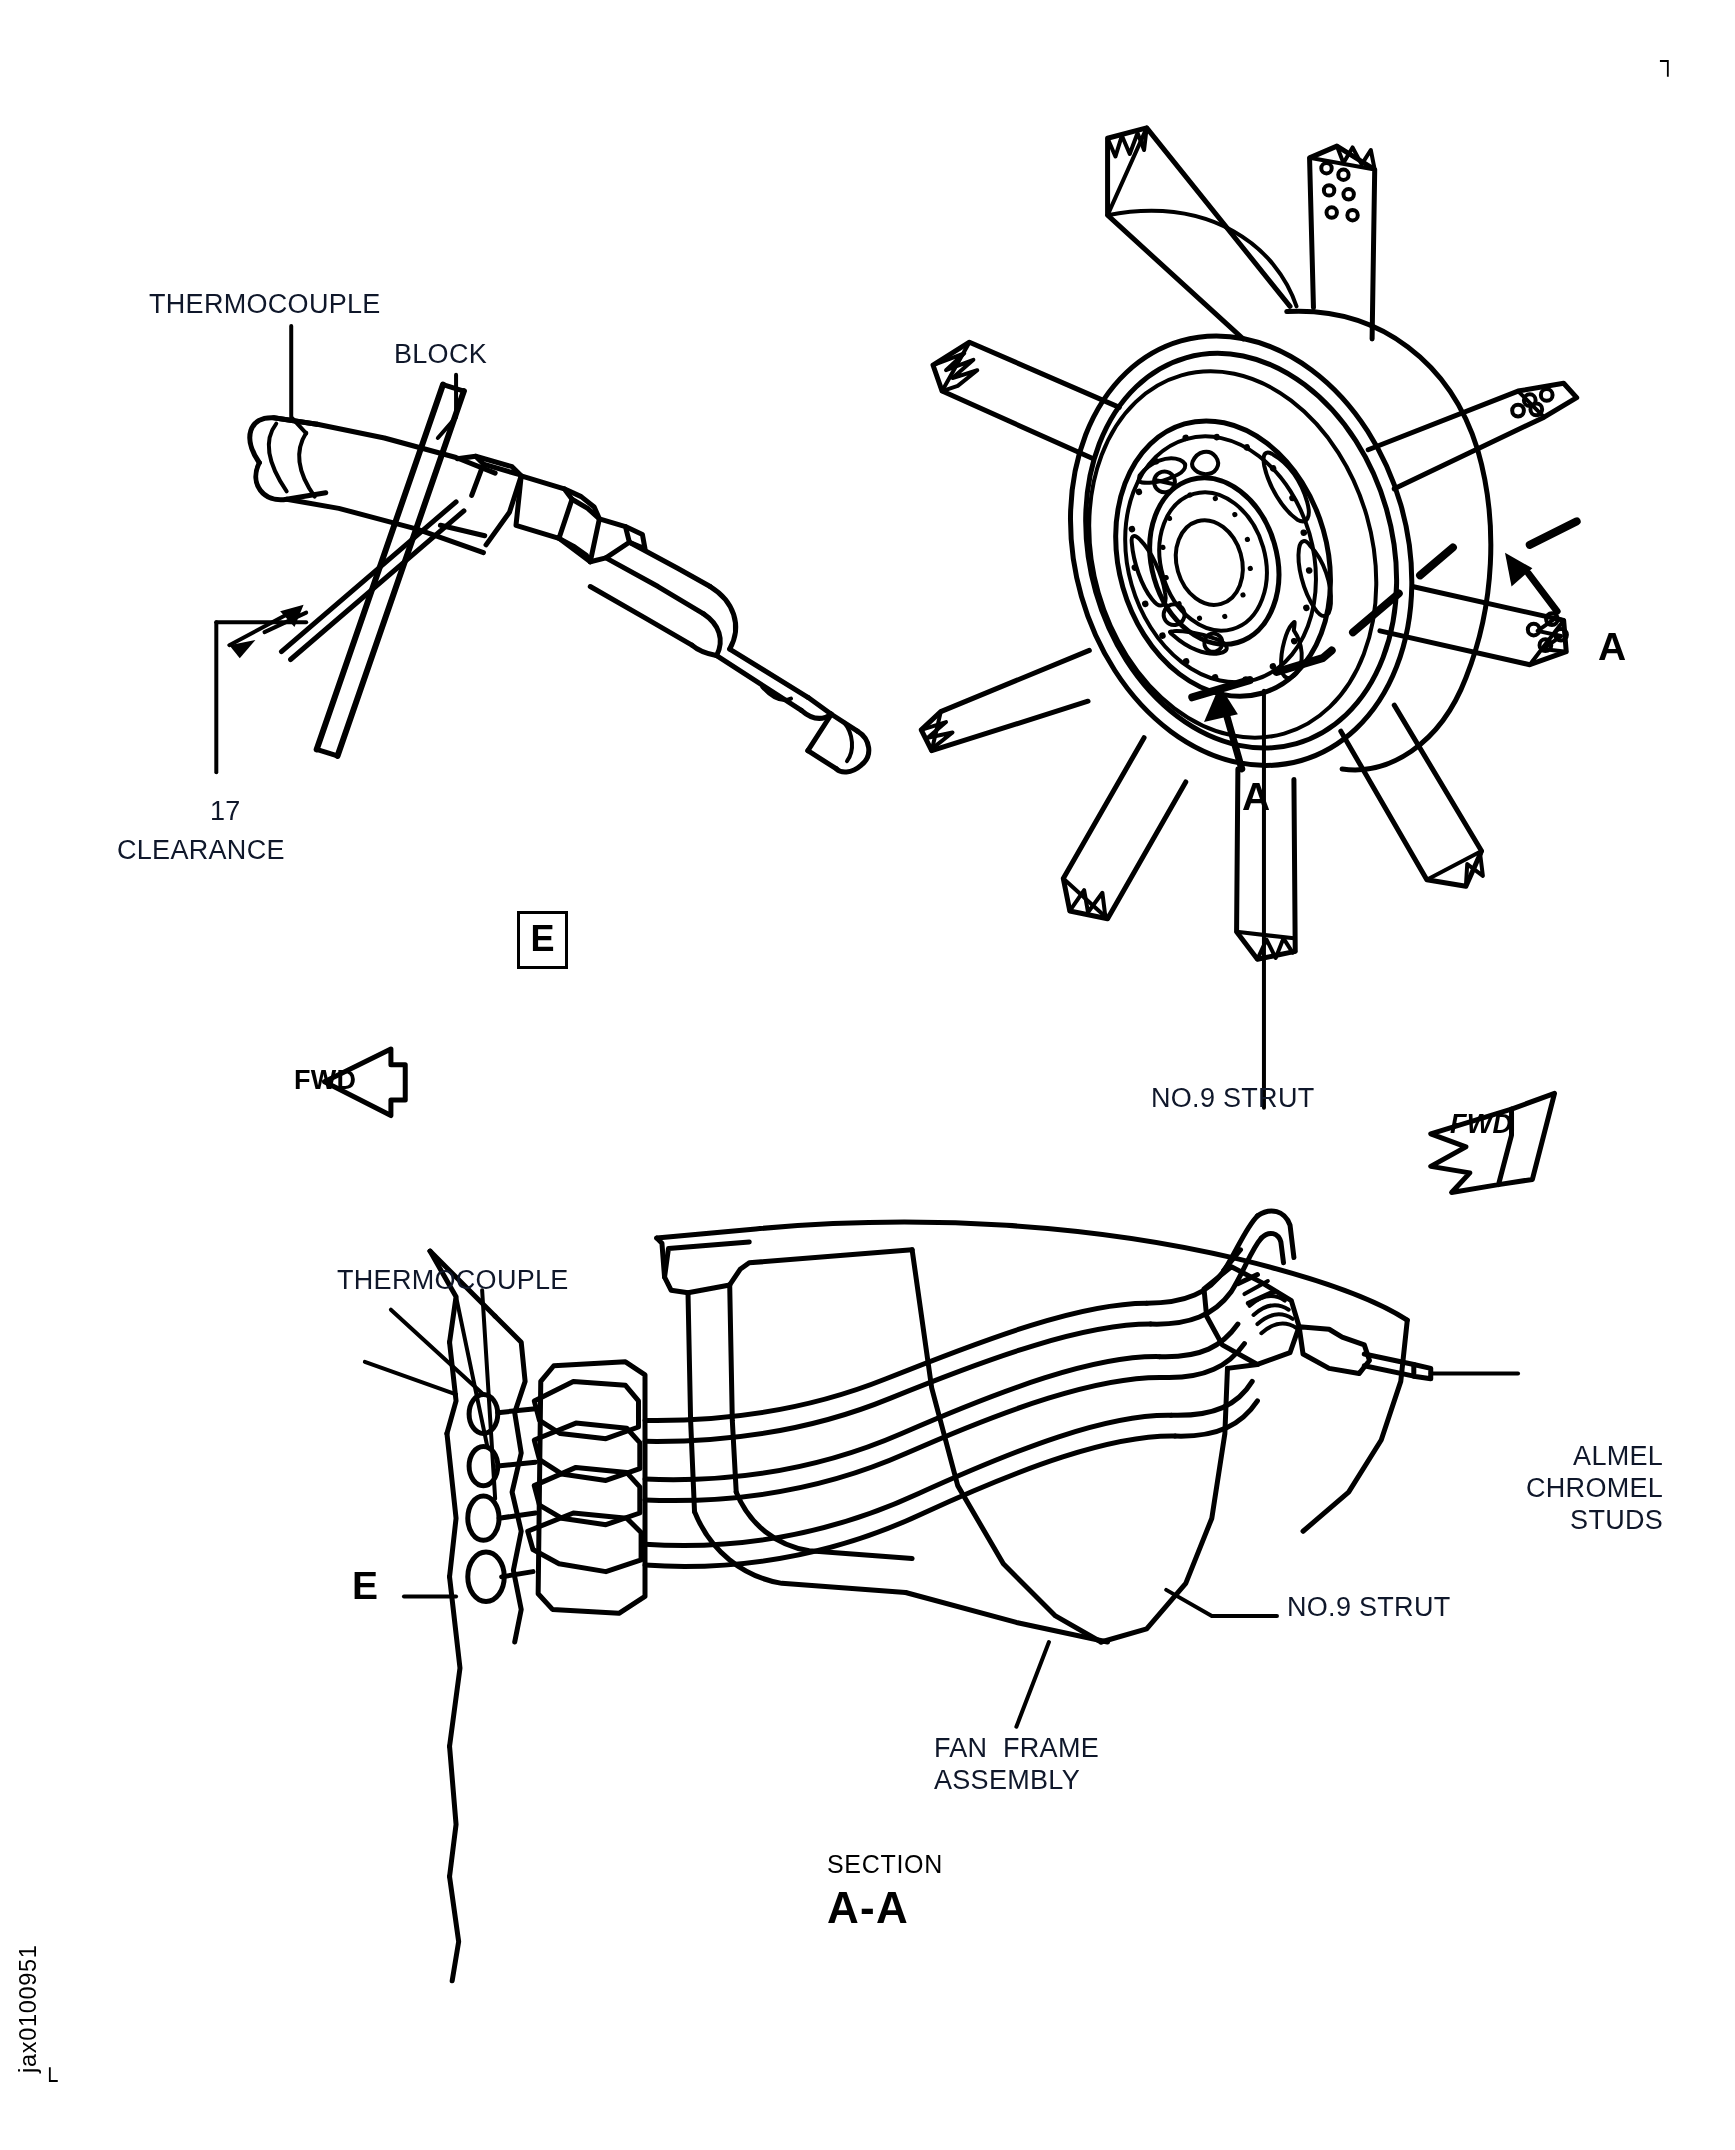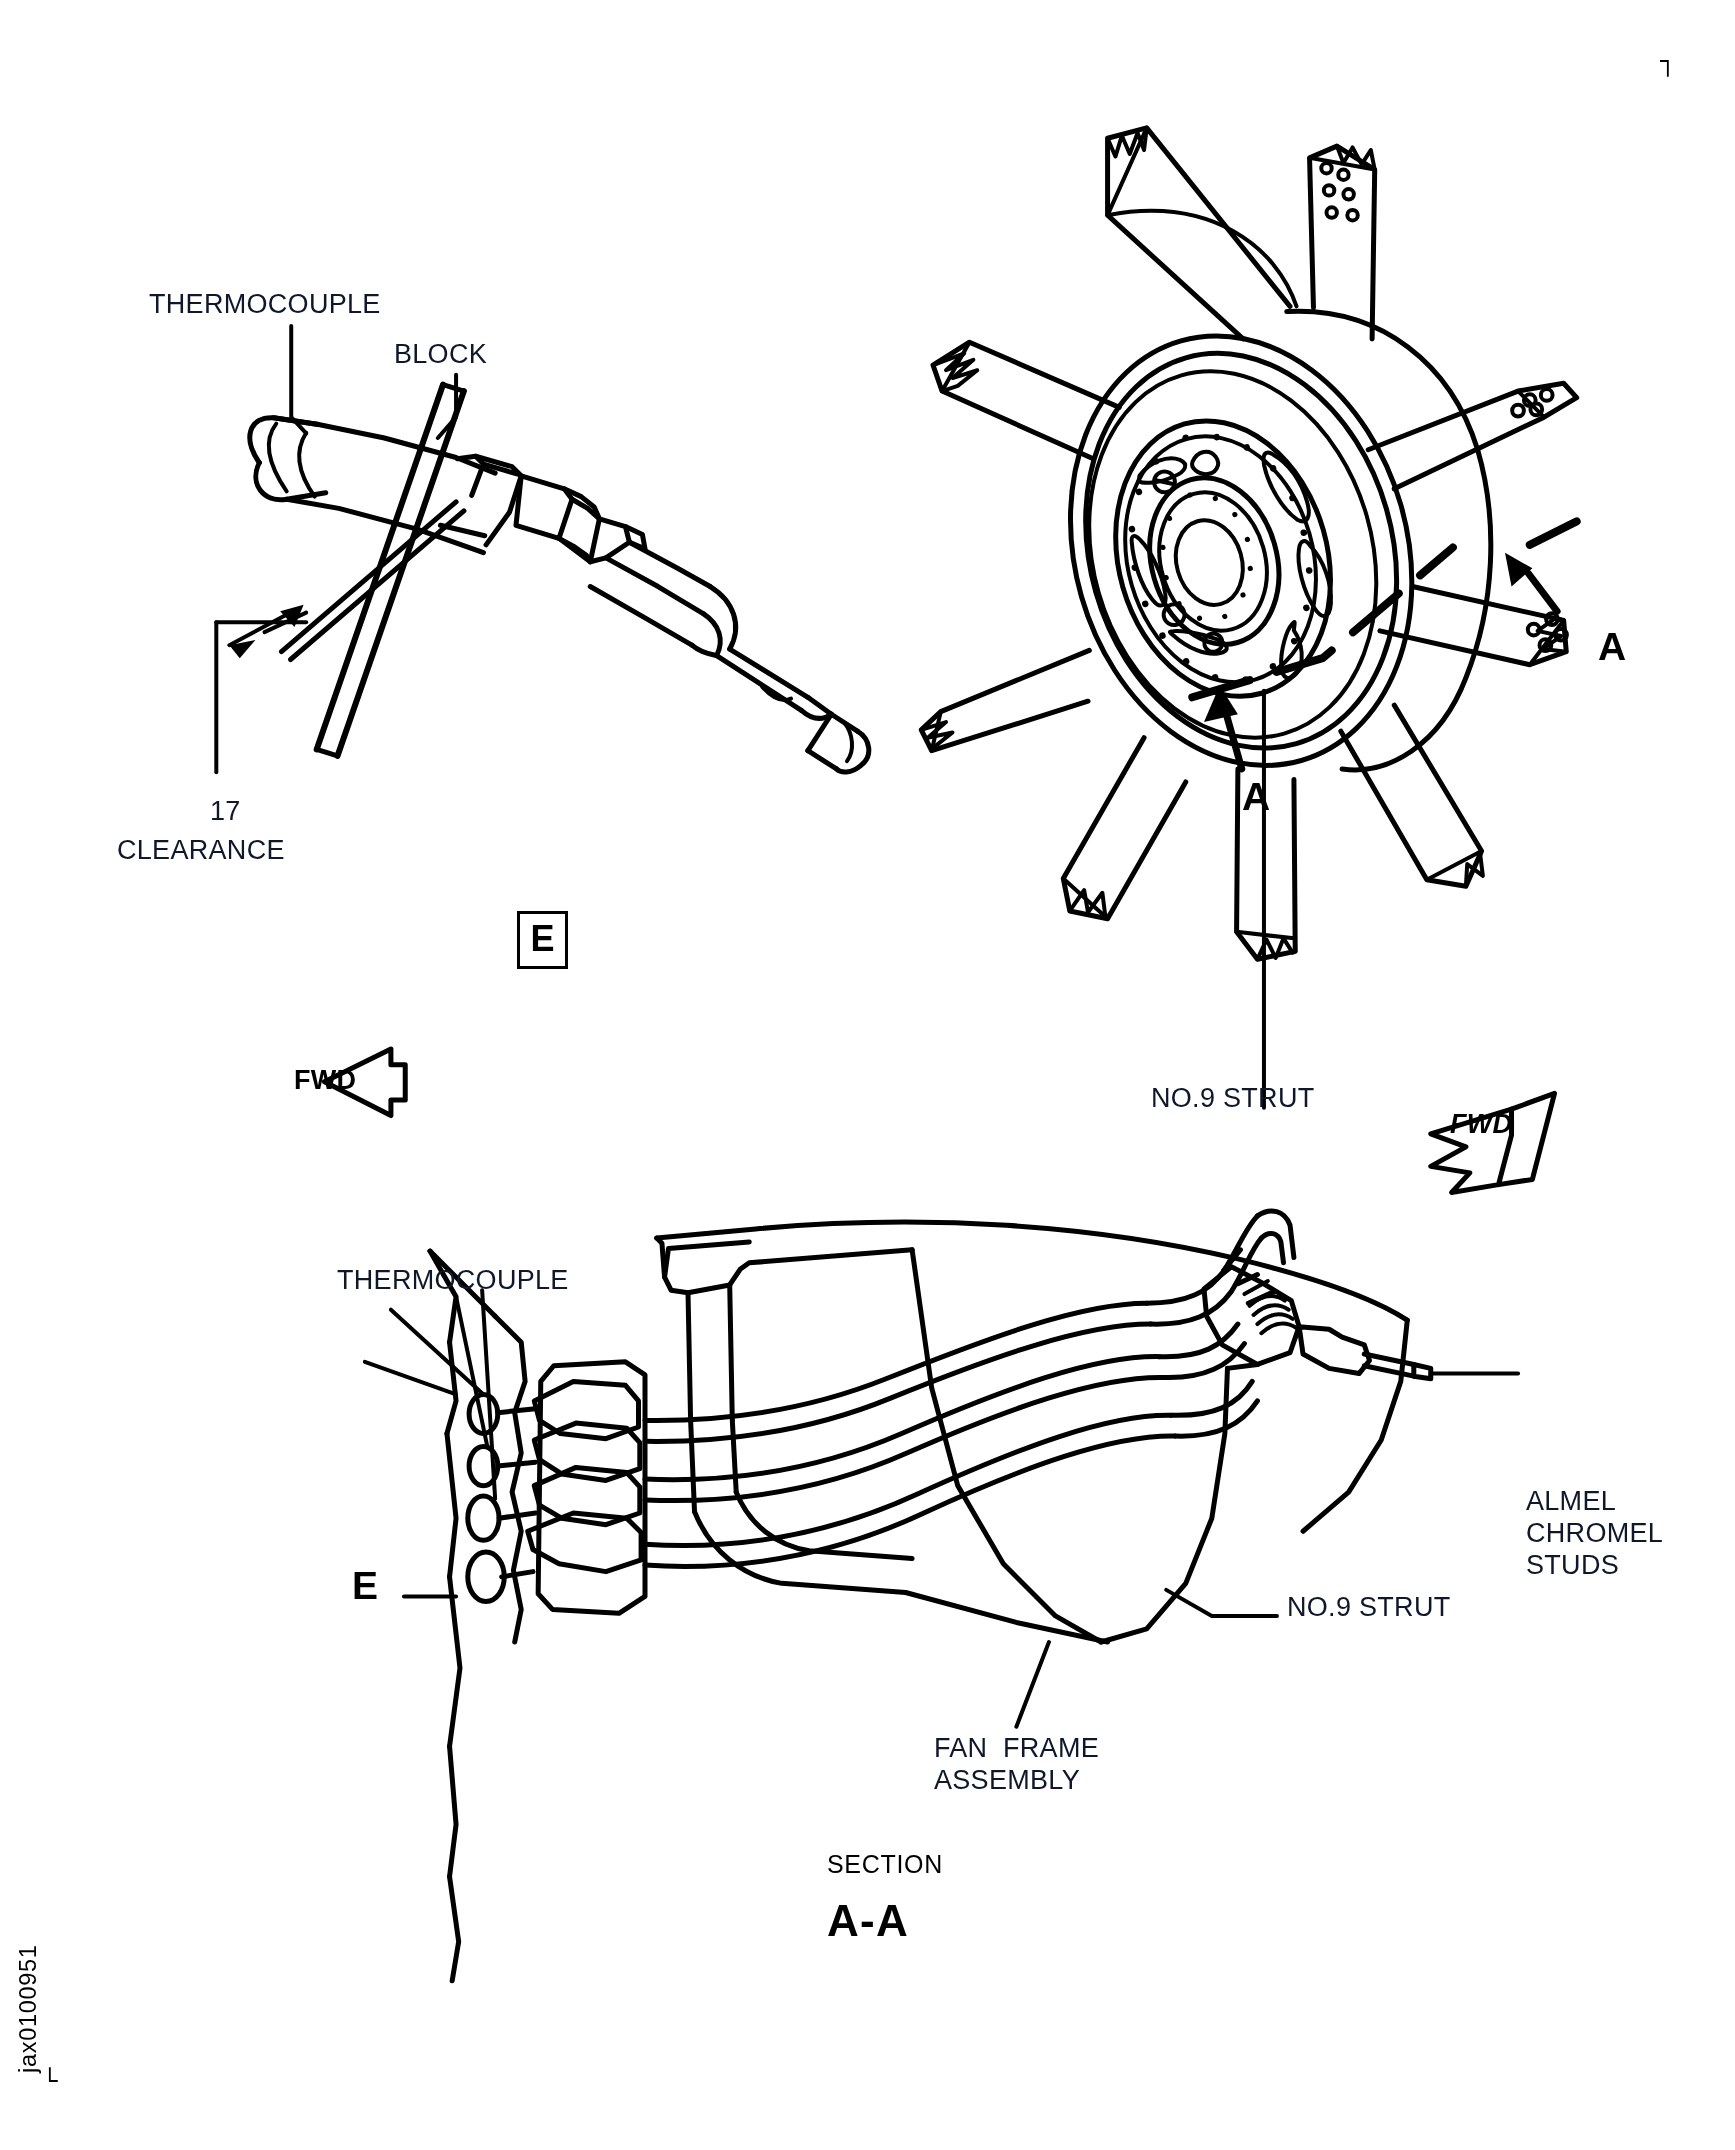--- a/index.html
+++ b/index.html
@@ -45,21 +45,21 @@
     position: absolute;
     text-align: left;
     font-size: 25px;
     letter-spacing: 0.7px;
   }
   .section-cap .aa {
     display: block;
     font-size: 44px;
     font-weight: bold;
     letter-spacing: 1.3px;
-    margin-top: 17px;
+    margin-top: 4px;
   }
   .fwd-text {
     position: absolute;
     font-size: 27px;
     font-weight: bold;
     letter-spacing: 0.3px;
   }
   .fwd-text.italic { font-style: italic; }
   .imgid {
     position: absolute;
@@ -420,21 +420,21 @@
   <div class="lbl t-big" style="left:117px; top:835px;text-align:center;">CLEARANCE</div>
   <div class="boxed-letter" style="left:517px; top:911px;">E</div>
   <div class="fwd-text" style="left:294px; top:1065px;">FWD</div>
 
   <div class="plain-letter" style="left:1242px; top:775px;">A</div>
   <div class="plain-letter" style="left:1598px; top:625px;">A</div>
   <div class="lbl t-big" style="left:1151px; top:1083px;">NO.9 STRUT</div>
   <div class="fwd-text italic" style="left:1450px; top:1109px;">FWD</div>
 
   <div class="lbl t-big" style="left:337px; top:1265px;">THERMOCOUPLE</div>
-  <div class="lbl t-big" style="left:1526px; top:1486px;">ALMEL
+  <div class="lbl t-big" style="left:1526px; top:1441px;text-align:right;">ALMEL
 CHROMEL
 STUDS</div>
   <div class="lbl t-big" style="left:1287px; top:1592px;">NO.9 STRUT</div>
   <div class="lbl t-big" style="left:934px; top:1733px;">FAN  FRAME
 ASSEMBLY</div>
   <div class="plain-letter" style="left:352px; top:1564px;">E</div>
   <div class="section-cap" style="left:827px; top:1850px; width:222px;">
     <span>SECTION</span>
     <span class="aa">A-A</span>
   </div>

